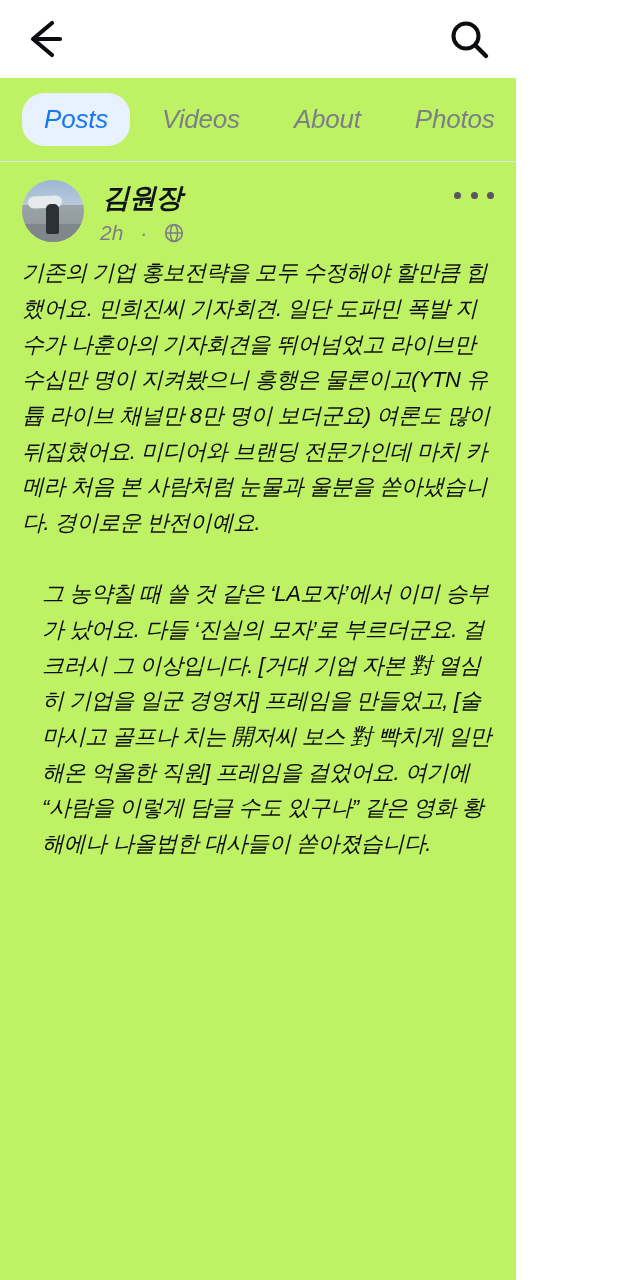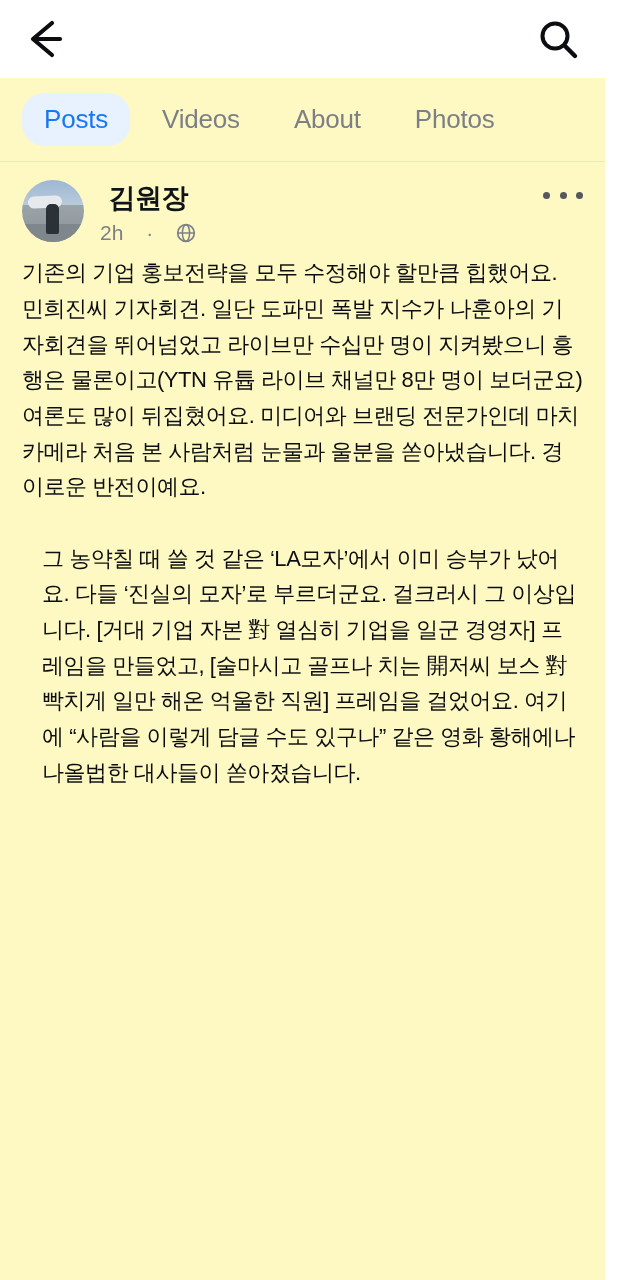--- a/index.html
+++ b/index.html
@@ -4,24 +4,25 @@
 <style>
   * { box-sizing: border-box; margin: 0; padding: 0; }
   html, body {
     width: 640px;
     height: 1280px;
     background: #ffffff;
     font-family: "Liberation Sans", "DejaVu Sans", sans-serif;
     overflow: hidden;
   }
   .screen {
-    width: 605px;
+    width: 516px;
     height: 1280px;
     position: relative;
-    background: #fef9c3;
+    background: #bef264;
+    font-style: italic;
   }
 
   
   .topbar {
     height: 78px;
     display: flex;
     align-items: center;
     justify-content: space-between;
     padding: 0 26px 0 22px;
     background: #fff;
@@ -99,21 +100,21 @@
   .author {
     font-size: 27px;
     color: #0f1419;
     font-weight: 700;
     line-height: 1.2;
     letter-spacing: -0.5px;
   }
   .meta {
     display: flex;
     align-items: center;
-    gap: 23px;
+    gap: 17px;
     margin-top: 7px;
   }
   .meta-time { font-size: 21px; color: #7c7f86; }
   .meta-dot { font-size: 21px; color: #7c7f86; }
   .globe-icon { width: 20px; height: 20px; display: block; }
   .more-icon {
     position: absolute;
     right: 22px;
     top: 26px;
     width: 40px; height: 14px;

